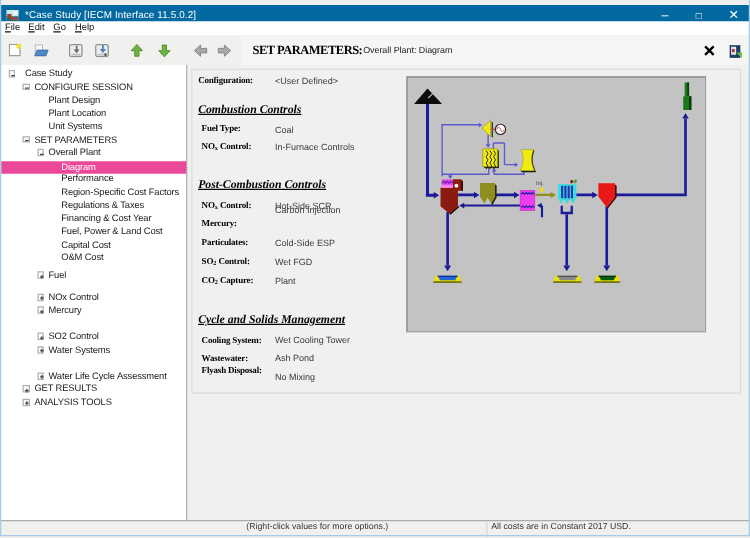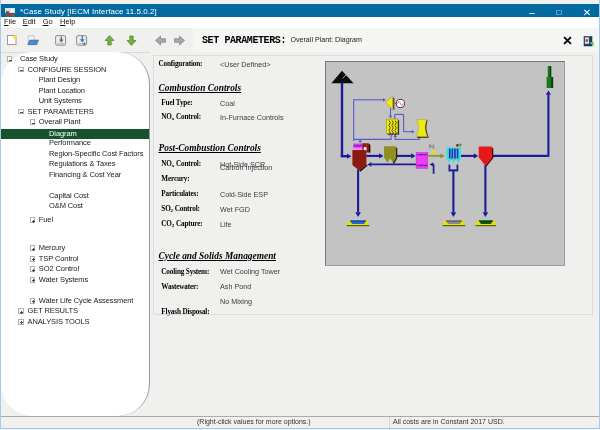--- a/index.html
+++ b/index.html
@@ -5,26 +5,26 @@
 body{width:600px;height:430px;position:relative;overflow:hidden;
  font-family:"Liberation Sans",sans-serif;background:#f0f0ee;}
 #titlebar{position:absolute;left:0;top:4px;width:600px;height:17px;background:#0369a1;}
 #title{position:absolute;left:20px;top:2.8px;font-size:7.9px;color:#fff;letter-spacing:.1px;}
 .wbtn{position:absolute;top:0;height:17px;color:#fff;font-size:10px;line-height:17px;text-align:center;width:26px;}
 #menubar{position:absolute;left:0;top:17px;width:600px;height:11px;background:#fff;}
 .mi{position:absolute;top:0.3px;font-size:7.5px;color:#111;}
 .mi u{text-decoration:underline;}
 #toolbar{position:absolute;left:1px;top:28px;width:598px;height:24px;background:#f0f0ee;border-bottom:1px solid #d9d9d9;}
 #hdrarea{position:absolute;left:193px;top:28px;width:406px;height:24px;background:#f5f5f3;border-bottom:1px solid #d9d9d9;}
-#hdrtext{position:absolute;left:202px;top:35px;font-family:Liberation Mono, monospace;font-weight:bold;font-size:10px;letter-spacing:-0.4px;color:#000;text-align:right;}
+#hdrtext{position:absolute;left:202px;top:35px;font-family:Liberation Serif, serif;font-weight:bold;font-size:10px;letter-spacing:-0.4px;color:#000;text-align:right;}
 #hdrsub{position:absolute;left:290.5px;top:36.4px;font-size:7.1px;color:#222;}
 #hdrx{position:absolute;left:562.5px;top:36px;width:9px;height:9px;}
-#tree{position:absolute;left:1px;top:52px;width:148px;height:364px;background:#fff;border-right:1px solid #9a9a9a;border-radius:32px;}
+#tree{position:absolute;left:1px;top:52px;width:148px;height:364px;background:#fff;border-right:1px solid #9a9a9a;}
 .trow{position:absolute;left:0;width:148px;height:10.5px;}
-.trow.sel{background:#14532d;}
+.trow.sel{background:#ec4899;}
 .tt{position:absolute;top:0;line-height:10.5px;font-size:7.5px;letter-spacing:-0.1px;color:#1a1a1a;white-space:nowrap;}
 .tbox{position:absolute;top:2.4px;width:5.6px;height:5.6px;border:1px solid #b0b0b0;background:#fff;box-sizing:border-box;}
 .bh{position:absolute;left:1.3px;top:2.3px;width:3px;height:1px;background:#4a4a5a;}
 .bv{position:absolute;left:2.3px;top:1.3px;width:1px;height:3px;background:#4a4a5a;}
 #rpanel{position:absolute;left:150px;top:52px;width:450px;height:364px;background:#f0f0ee;}
 #contentbox{position:absolute;left:153px;top:55px;width:438px;height:258px;border:1px solid #dcdcda;}
 .phdr{position:absolute;left:158.5px;font-family:"Liberation Serif",serif;font-weight:bold;font-size:9.4px;letter-spacing:0;line-height:9.4px;
  color:#000;text-decoration:underline;white-space:nowrap;font-style:italic;}
 .plab{position:absolute;font-family:"Liberation Serif",serif;font-weight:bold;font-size:7.2px;letter-spacing:-0.15px;line-height:7.2px;color:#000;white-space:nowrap;}
 .plab sub{font-size:5px;vertical-align:-1px;letter-spacing:0;}
@@ -141,46 +141,49 @@
     </div>
 <div class="trow" style="top:96.5px">
       <span class="tt" style="left:48.0px">Region-Specific Cost Factors</span>
     </div>
 <div class="trow" style="top:107.0px">
       <span class="tt" style="left:48.0px">Regulations &amp; Taxes</span>
     </div>
 <div class="trow" style="top:117.5px">
       <span class="tt" style="left:48.0px">Financing &amp; Cost Year</span>
     </div>
+<div class="trow" style="top:128.0px">
+      <span class="tt" style="left:48.0px">Fuel, Power &amp; Land Cost</span>
+    </div>
 <div class="trow" style="top:138.5px">
       <span class="tt" style="left:48.0px">Capital Cost</span>
     </div>
 <div class="trow" style="top:149.1px">
       <span class="tt" style="left:48.0px">O&amp;M Cost</span>
     </div>
 <div class="trow" style="top:163px">
       <span class="tbox" style="left:28.5px">
         <span class="bh"></span>
         <span class="bv"></span>
       </span>
       <span class="tt" style="left:37.8px">Fuel</span>
     </div>
+<div class="trow" style="top:180.6px">
+      <span class="tbox" style="left:28.5px">
+        <span class="bh"></span>
+        <span class="bv"></span>
+      </span>
+      <span class="tt" style="left:37.8px">NOx Control</span>
+    </div>
 <div class="trow" style="top:191.1px">
       <span class="tbox" style="left:28.5px">
         <span class="bh"></span>
         <span class="bv"></span>
       </span>
       <span class="tt" style="left:37.8px">Mercury</span>
-    </div>
-<div class="trow" style="top:201.6px">
-      <span class="tbox" style="left:28.5px">
-        <span class="bh"></span>
-        <span class="bv"></span>
-      </span>
-      <span class="tt" style="left:37.8px">TSP Control</span>
     </div>
 <div class="trow" style="top:212.1px">
       <span class="tbox" style="left:28.5px">
         <span class="bh"></span>
         <span class="bv"></span>
       </span>
       <span class="tt" style="left:37.8px">SO2 Control</span>
     </div>
 <div class="trow" style="top:222.6px">
       <span class="tbox" style="left:28.5px">
@@ -223,27 +226,27 @@
 <div class="phdr" style="top:143.85px">Post-Combustion Controls</div>
 <div class="plab" style="left:161.3px;top:160.6px">NO<sub>x</sub> Control:</div>
 <div class="pval" style="top:160.5px">Hot-Side SCR</div>
 <div class="plab" style="left:161.3px;top:175.7px">Mercury:</div>
 <div class="pval" style="top:164px">Carbon Injection</div>
 <div class="plab" style="left:161.3px;top:190.8px">Particulates:</div>
 <div class="pval" style="top:190.7px">Cold-Side ESP</div>
 <div class="plab" style="left:161.3px;top:206.0px">SO<sub>2</sub> Control:</div>
 <div class="pval" style="top:205.9px">Wet FGD</div>
 <div class="plab" style="left:161.3px;top:221.1px">CO<sub>2</sub> Capture:</div>
-<div class="pval" style="top:221.0px">Life</div>
+<div class="pval" style="top:221.0px">Plant</div>
 <div class="phdr" style="top:252.15px">Cycle and Solids Management</div>
 <div class="plab" style="left:161.3px;top:268.5px">Cooling System:</div>
 <div class="pval" style="top:268.4px">Wet Cooling Tower</div>
 <div class="plab" style="left:161.3px;top:283.5px">Wastewater:</div>
 <div class="pval" style="top:283.4px">Ash Pond</div>
-<div class="plab" style="left:161.3px;top:309px">Flyash Disposal:</div>
+<div class="plab" style="left:161.3px;top:293px">Flyash Disposal:</div>
 <div class="pval" style="top:298.4px">No Mixing</div>
 <svg id="diag" style="position:absolute;left:325px;top:61px" width="240" height="205" viewBox="325 61 240 205">
 <rect x="325" y="61" width="240" height="205" fill="#c3c3c3"></rect>
 <path d="M325.5,266 L325.5,61.5 L565,61.5" stroke="#787878" fill="none"></path>
 <path d="M325.5,265.5 L564.5,265.5 L564.5,61.5" stroke="#9d9d9d" fill="none"></path>
 <line x1="342" y1="83" x2="342" y2="156.2" stroke="#1a1a9a" stroke-width="2.4"></line>
 <line x1="340.7" y1="156.2" x2="347.3" y2="156.2" stroke="#1a1a9a" stroke-width="2.4"></line>
 <polygon points="347.0,153.6 351.4,156.2 347.0,158.79999999999998" fill="#1a1a9a"></polygon>
 <line x1="366.2" y1="155.9" x2="379.6" y2="155.9" stroke="#1a1a9a" stroke-width="2.1"></line>
 <polygon points="379.1,153.3 383.5,155.9 379.1,158.5" fill="#1a1a9a"></polygon>

